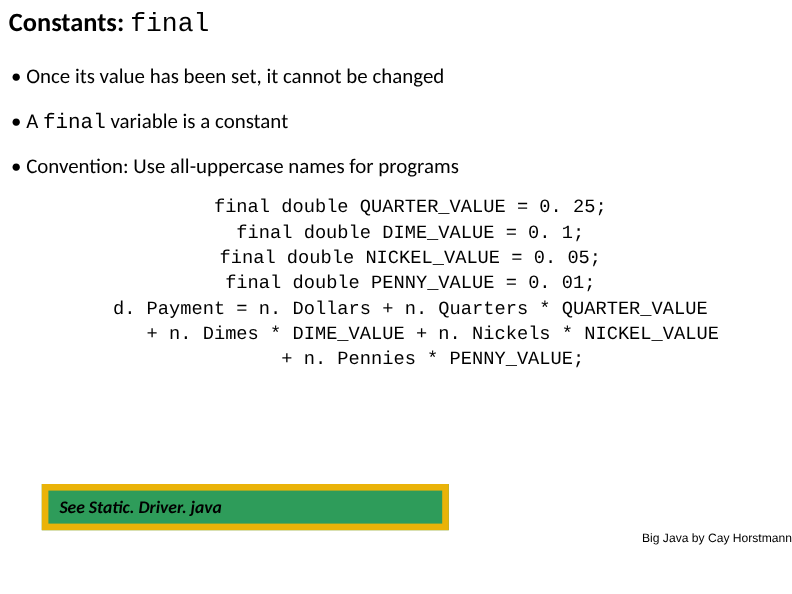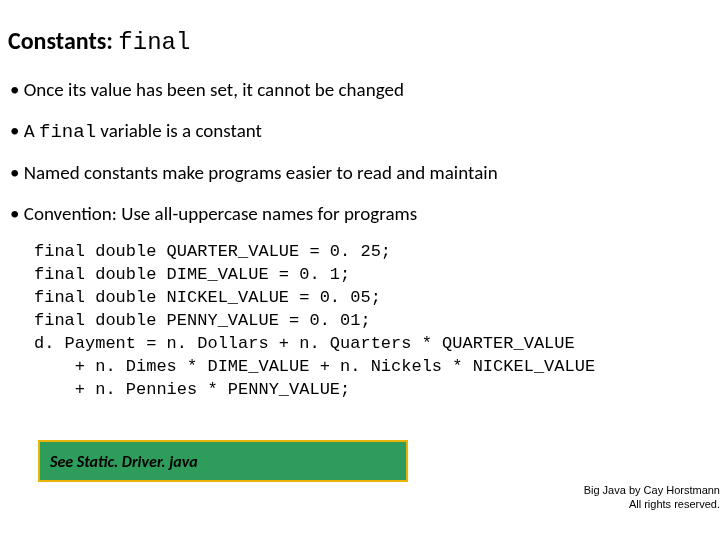--- a/index.html
+++ b/index.html
@@ -13,21 +13,20 @@
     overflow: hidden;
   }
   .slide {
     padding: 6px 8px 0 8px;
   }
   .title {
     font-size: 24px;
     font-weight: bold;
     margin-bottom: 22px;
     font-family: Calibri, Arial, sans-serif;
-    margin-top: 20px;
   }
   .title .kw {
     font-family: "Courier New", monospace;
     font-weight: normal;
   }
   .bullets {
     list-style: none;
     margin-left: 2px;
   }
   .bullets li {
@@ -38,29 +37,30 @@
   .bullets .kw {
     font-family: "Courier New", monospace;
   }
   .codeblock {
     font-family: "Courier New", monospace;
     font-size: 17px;
     white-space: pre;
     margin-left: 26px;
     line-height: 1.35;
     margin-top: -2px;
+    text-align: center;
   }
   .greenbox {
     position: absolute;
     left: 38px;
     top: 440px;
     width: 370px;
     height: 42px;
     background: #2e9c5a;
-    border: 2px solid #eab308;
+    border: 6px solid #eab308;
     display: flex;
     align-items: center;
     padding-left: 10px;
   }
   .greenbox span {
     font-family: Calibri, Arial, sans-serif;
     font-style: italic;
     font-weight: bold;
     font-size: 16px;
     color: #000;
@@ -82,33 +82,31 @@
 <div class="slide">
   <h1 class="title">
     <span>Constants: </span><span class="kw">final</span>
   </h1>
 
   <ul class="bullets">
     <li>• Once its value has been set, it cannot be changed</li>
     <li>
       <span>• A </span><span class="kw">final</span><span> variable is a constant</span>
     </li>
-    <li>• Named constants make programs easier to read and maintain</li>
     <li>• Convention: Use all-uppercase names for programs</li>
   </ul>
 
   <div class="codeblock">final double QUARTER_VALUE = 0. 25;
 final double DIME_VALUE = 0. 1;
 final double NICKEL_VALUE = 0. 05;
 final double PENNY_VALUE = 0. 01;
 d. Payment = n. Dollars + n. Quarters * QUARTER_VALUE
     + n. Dimes * DIME_VALUE + n. Nickels * NICKEL_VALUE
     + n. Pennies * PENNY_VALUE;</div>
 </div>
 
 <div class="greenbox">
   <span>See Static. Driver. java</span>
 </div>
 
 <div class="footer">
   <div>Big Java by Cay Horstmann</div>
-  <div>All rights reserved.</div>
 </div>
 
 </body></html>

